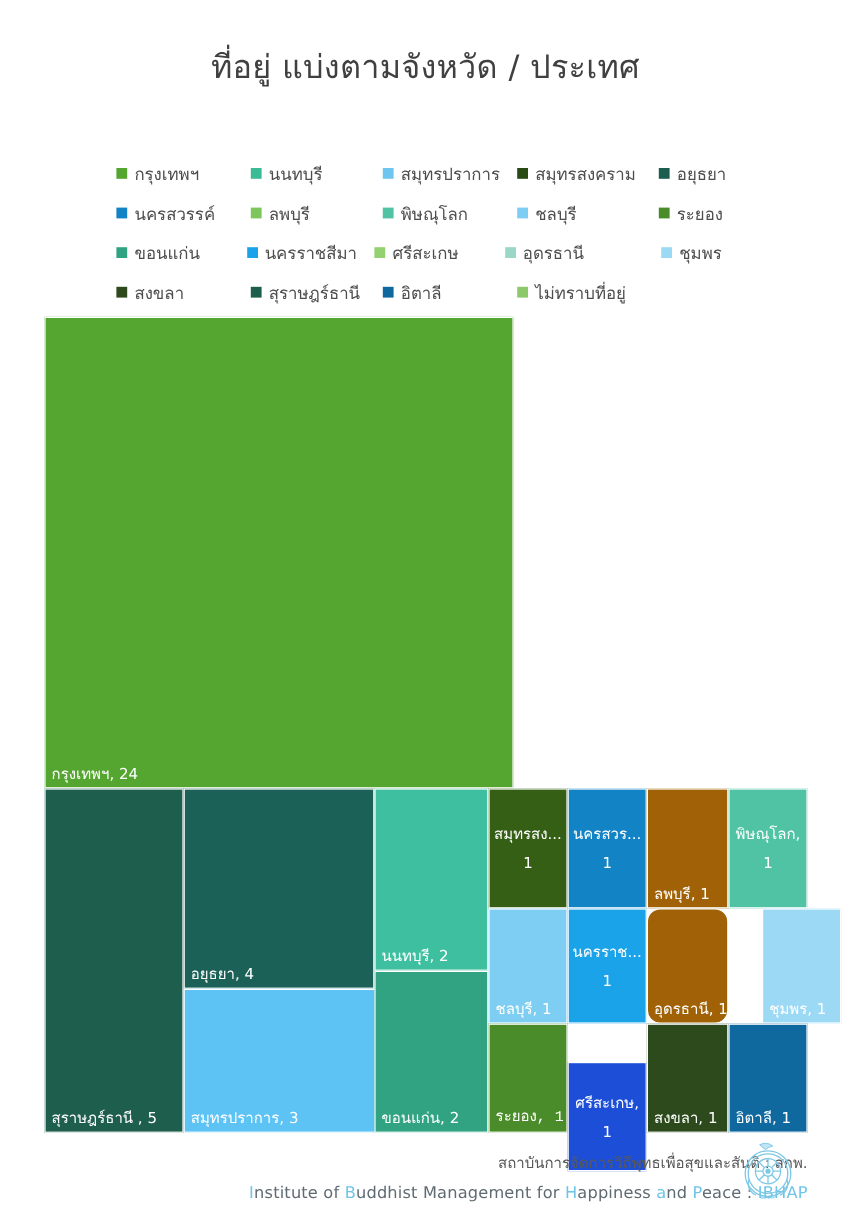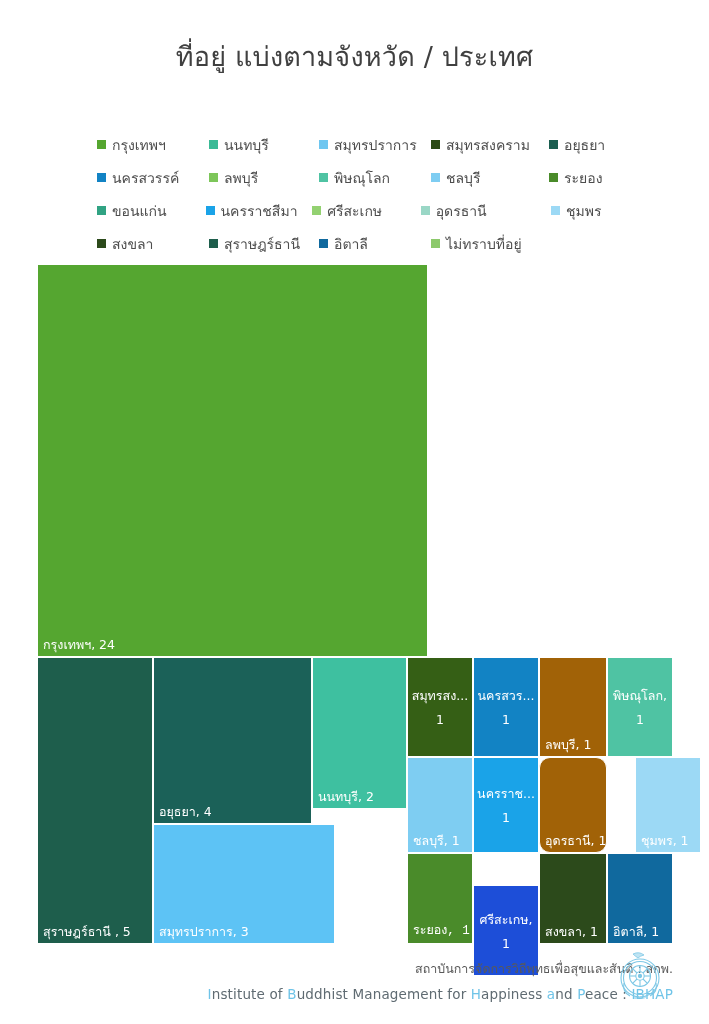--- a/index.html
+++ b/index.html
@@ -216,20 +216,23 @@
         <div class="cell-label label-bl">สุราษฎร์ธานี , 5</div>
       </div>
       <div class="cell" style="left: 116px; top: 393px; width: 159px; height: 167px; background: rgb(27, 97, 88);">
         <div class="cell-label label-bl">อยุธยา, 4</div>
       </div>
       <div class="cell" style="left: 116px; top: 560px; width: 182px; height: 120px; background: rgb(93, 195, 245);">
         <div class="cell-label label-bl">สมุทรปราการ, 3</div>
       </div>
       <div class="cell" style="left: 275px; top: 393px; width: 95px; height: 152px; background: rgb(62, 192, 160);">
         <div class="cell-label label-bl">นนทบุรี, 2</div>
+      </div>
+      <div class="cell" style="left: 275px; top: 545px; width: 95px; height: 135px; background: rgb(49, 163, 131);">
+        <div class="cell-label label-bl">ขอนแก่น, 2</div>
       </div>
       <div class="cell" style="left: 370px; top: 393px; width: 66px; height: 100px; background: rgb(53, 95, 21);">
         <div class="cell-label label-center">สมุทรสง...<span class="val">1</span></div>
       </div>
       <div class="cell" style="left: 436px; top: 393px; width: 66px; height: 100px; background: rgb(18, 131, 196);">
         <div class="cell-label label-center">นครสวร...<span class="val">1</span></div>
       </div>
       <div class="cell" style="left: 502px; top: 393px; width: 68px; height: 100px; background: #a16207;">
         <div class="cell-label label-bl">ลพบุรี, 1</div>
       </div>

